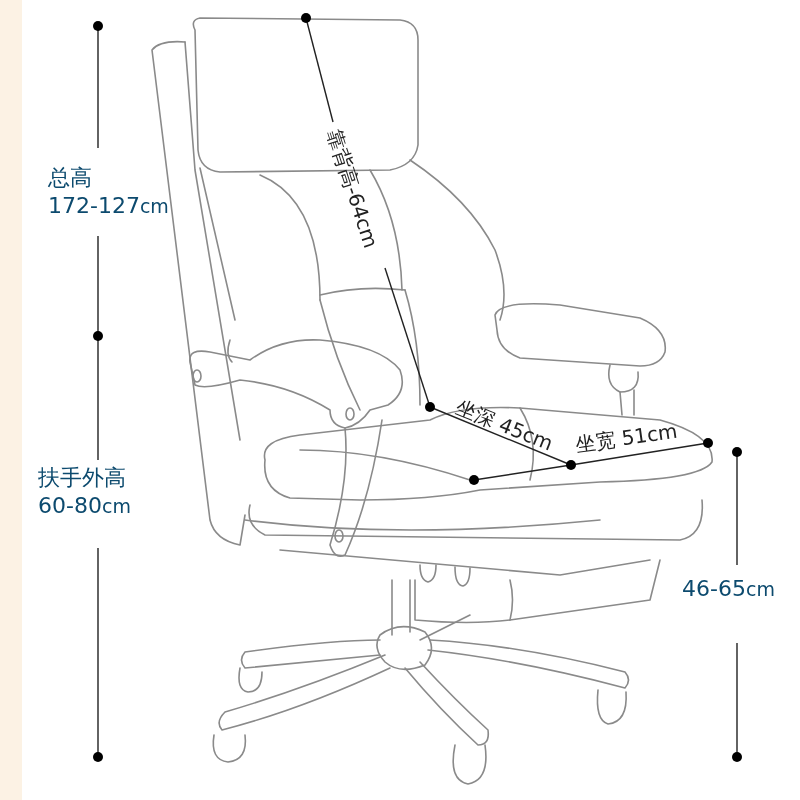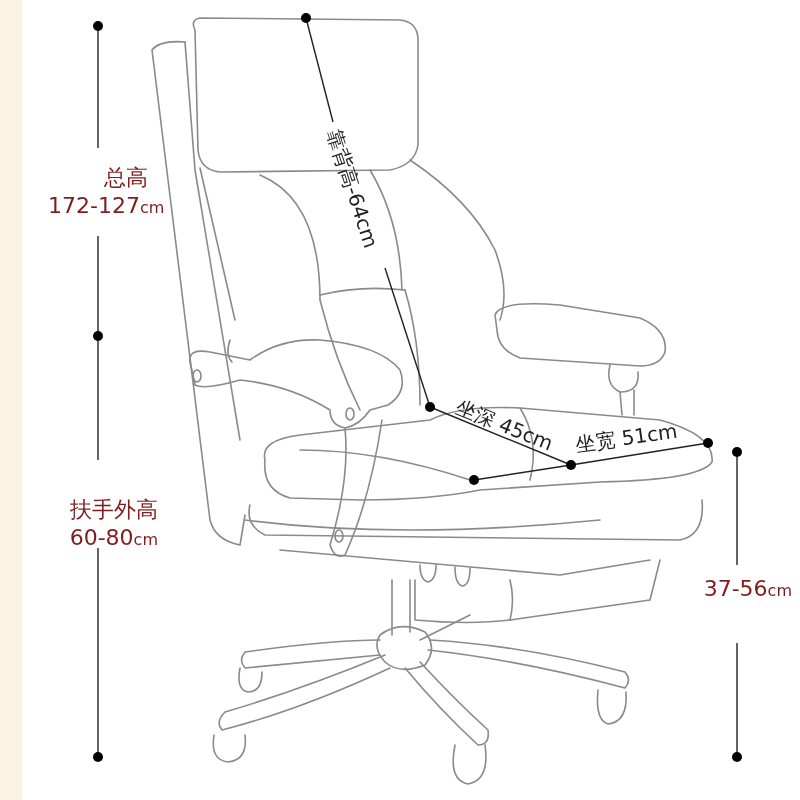--- a/index.html
+++ b/index.html
@@ -1,21 +1,21 @@
 <!DOCTYPE html>
 <html><head>
 <meta charset="utf-8">
 <style>
   html, body { margin:0; padding:0; }
   body { width:800px; height:800px; position:relative; background:#ffffff; overflow:hidden;
          font-family:"DejaVu Sans","Liberation Sans",sans-serif; color:#222; }
   .strip { position:absolute; left:0; top:0; width:22px; height:800px; background:#fcf2e4; }
   svg.chair { position:absolute; left:0; top:0; }
-  .lbl { position:absolute; text-align:right; font-size:22px; line-height:28px; color:#7f1d1d; white-space:nowrap; }
-  .lbl .unit { font-size:16px; }
+  .lbl { position:absolute; text-align:left; font-size:22px; line-height:28px; color:#0c4a6e; white-space:nowrap; }
+  .lbl .unit { font-size:19px; }
   .rot { position:absolute; font-size:20px; color:#222; white-space:nowrap; transform-origin:0 0; }
 </style>
 </head>
 <body>
 
 <div class="strip"></div>
 
 <svg class="chair" width="800" height="800" viewBox="0 0 800 800">
   <g fill="none" stroke="#8a8a8a" stroke-width="1.6" stroke-linejoin="round" stroke-linecap="round">
 
@@ -95,24 +95,24 @@
     <circle cx="708" cy="443" r="5" stroke="none"></circle>
     <circle cx="474" cy="480" r="5" stroke="none"></circle>
   </g>
 </svg>
 
 <div class="lbl" style="left:48px; top:164px; width:100px;">
   <div>总高</div>
   <div><span>172-127</span><span class="unit">cm</span></div>
 </div>
 
-<div class="lbl" style="left:38px; top:496px; width:120px;">
+<div class="lbl" style="left:38px; top:464px; width:120px;">
   <div>扶手外高</div>
   <div><span>60-80</span><span class="unit">cm</span></div>
 </div>
 
 <div class="lbl" style="left:682px; top:575px; width:110px;">
-  <div><span>37-56</span><span class="unit">cm</span></div>
+  <div><span>46-65</span><span class="unit">cm</span></div>
 </div>
 
 <div class="rot" style="left:346px; top:126px; transform:rotate(72deg);">靠背高-64cm</div>
 <div class="rot" style="left:462px; top:394px; transform:rotate(22deg);">坐深 45cm</div>
 <div class="rot" style="left:574px; top:432px; transform:rotate(-8deg);">坐宽 51cm</div>
 
 </body></html>

